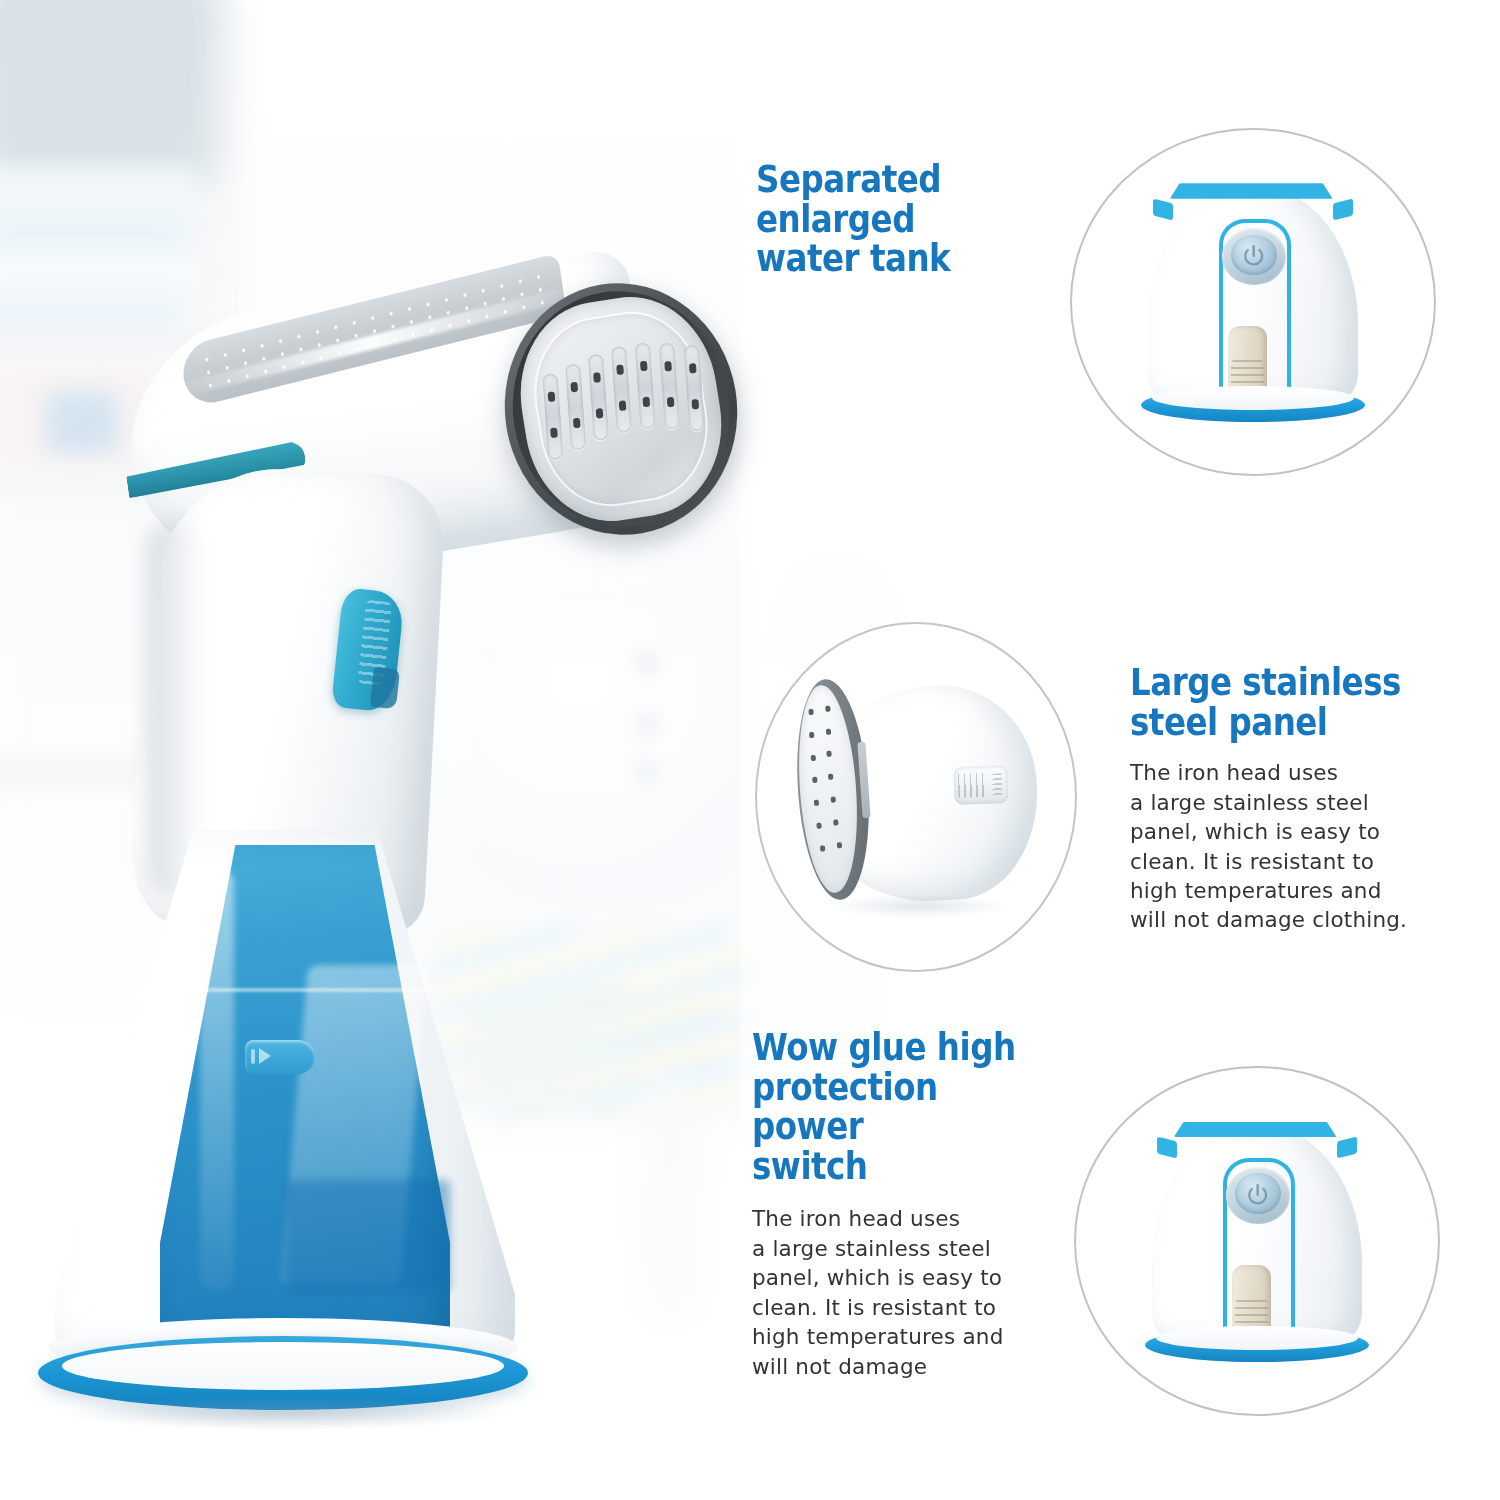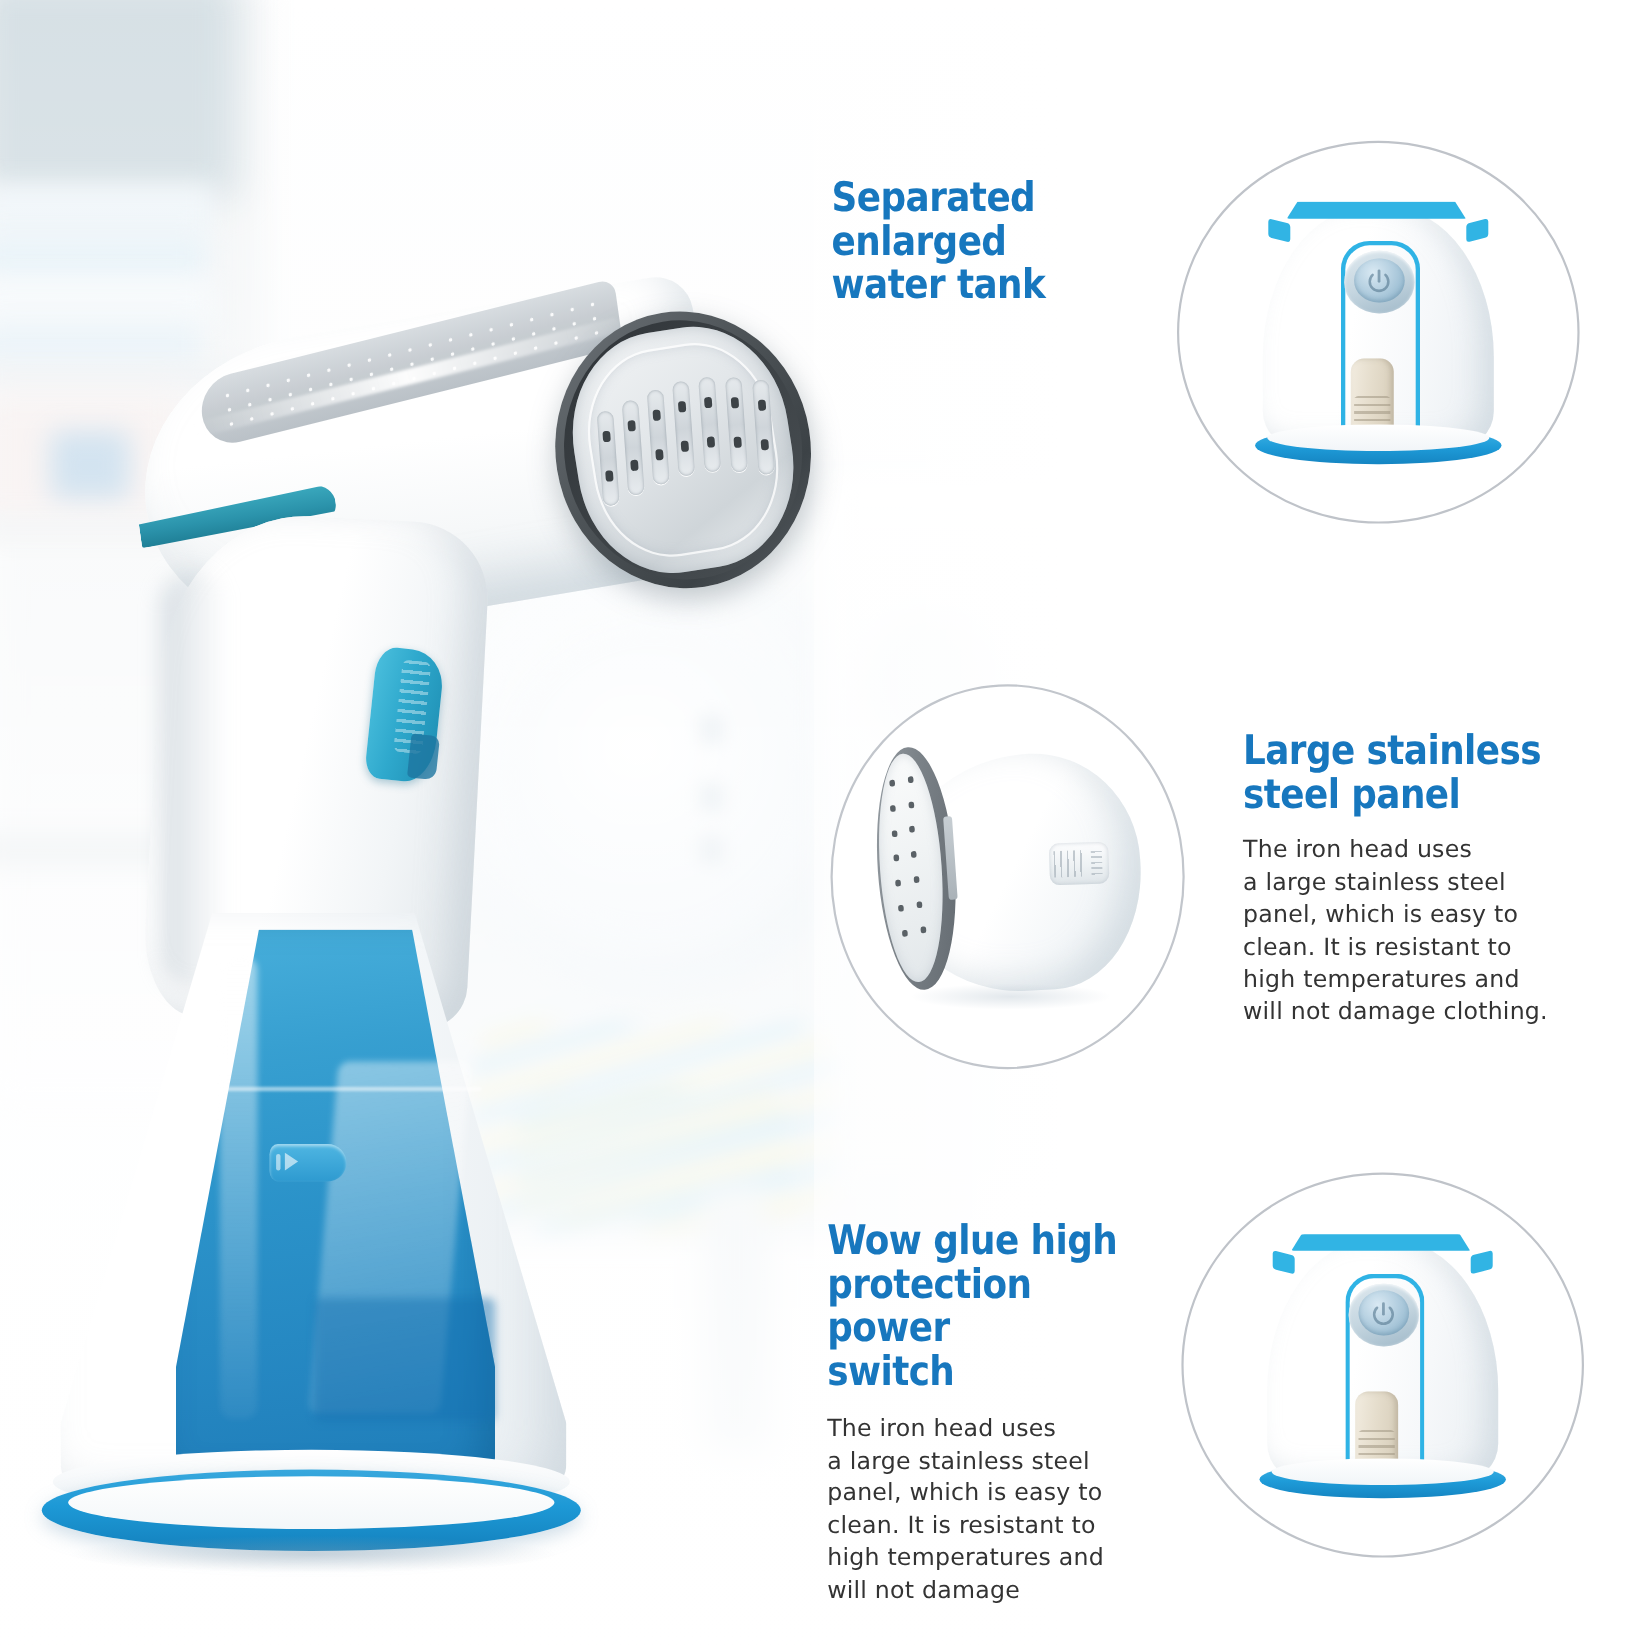--- a/index.html
+++ b/index.html
@@ -397,21 +397,21 @@
     font-size:21.5px;
     line-height:1.37;
     letter-spacing:.2px;
     white-space:pre-line;
     margin-top:14px;
   }
 
   #feature-1 { left:756px; top:160px; width:312px; }
   #feature-2 { left:1130px; top:663px; width:330px; text-align:left; }
   #feature-2 .f-body { margin-top:16px; }
-  #feature-3 { left:752px; top:1108px; width:300px; }
+  #feature-3 { left:752px; top:1028px; width:300px; }
   #feature-3 .f-body { margin-top:18px; }
 
   
   .callout {
     position:absolute;
     border-radius:50%;
     border:2px solid #bfc3c9;
     background:#ffffff;
     overflow:hidden;
   }

